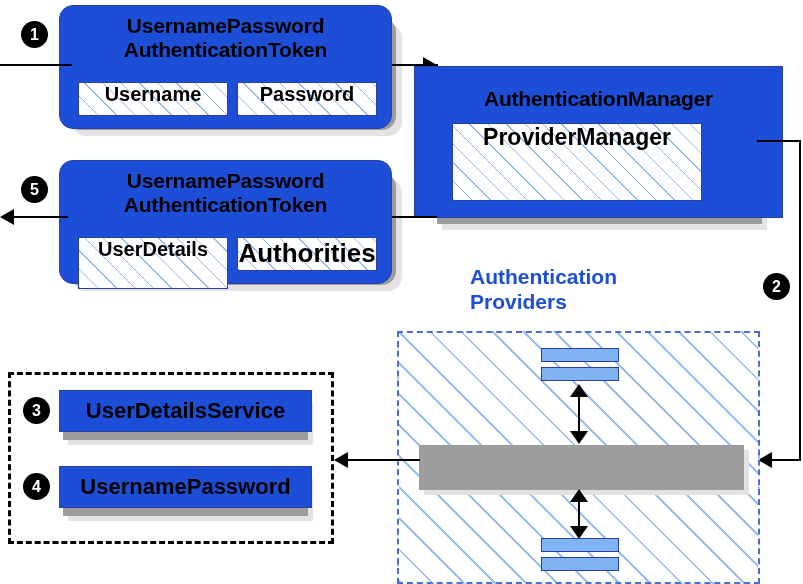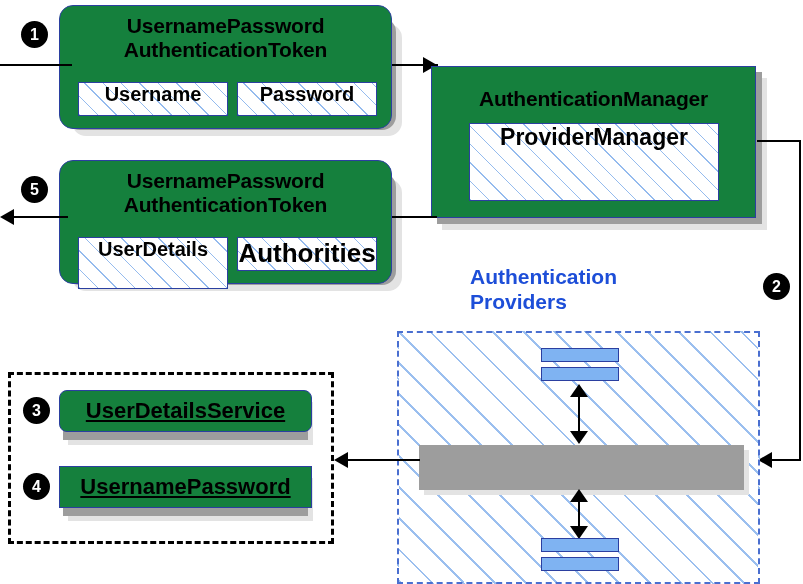--- a/index.html
+++ b/index.html
@@ -15,24 +15,23 @@
     overflow:hidden;
   }
 
   
   .shadow-dk{position:absolute;background:#9d9d9d;}
   .shadow-lt{position:absolute;background:#e3e3e3;}
 
   
   .blue-box{
     position:absolute;
-    background:#15803d;
+    background:#1d4ed8;
     border:1.5px solid #2b3fa0;
     box-sizing:border-box;
-    text-decoration:underline;
   }
   .rounded{border-radius:14px;}
 
   .node-title{
     position:absolute;
     left:0;right:0;
     text-align:center;
     font-weight:bold;
     color:#000;
     line-height:1.12;
@@ -141,21 +140,21 @@
   <div class="badge" style="left:22px;top:22px;">1</div>
 
   <div class="line-h" style="left:0px;top:64px;width:72px;"></div>
 
   <div class="line-h" style="left:392px;top:64px;width:46px;"></div>
   <div class="tri tri-r" style="left:423px;top:57px;"></div>
 
   <div class="shadow-lt" style="left:442px;top:78px;width:325px;height:152px;"></div>
   <div class="shadow-dk" style="left:437px;top:72px;width:325px;height:152px;"></div>
 
-  <div class="blue-box" style="left:431px;top:66px;width:325px;height:152px;">
+  <div class="blue-box" style="left:414px;top:66px;width:369px;height:152px;">
     <div class="node-title" style="top:20px;font-size:21px;">AuthenticationManager</div>
     <div class="hatch-box" style="left:37px;top:56px;width:250px;height:78px;font-size:23px;">
       <span>ProviderManager</span>
     </div>
   </div>
 
   <div class="shadow-lt" style="left:72px;top:179px;width:330px;height:112px;border-radius:14px;"></div>
   <div class="shadow-dk" style="left:66px;top:173px;width:330px;height:112px;border-radius:14px;"></div>
 
   <div class="blue-box rounded" style="left:59px;top:160px;width:333px;height:124px;">
@@ -206,21 +205,21 @@
   <div class="bar" style="left:541px;top:538px;width:78px;height:14px;"></div>
   <div class="bar" style="left:541px;top:557px;width:78px;height:14px;"></div>
 
   <div class="line-h" style="left:348px;top:459px;width:72px;"></div>
   <div class="tri tri-l" style="left:334px;top:452px;"></div>
 
   <div class="dashed-black" style="left:8px;top:372px;width:326px;height:172px;"></div>
 
   <div class="shadow-lt" style="left:68px;top:402px;width:245px;height:43px;"></div>
   <div class="shadow-dk" style="left:63px;top:397px;width:245px;height:43px;"></div>
-  <div class="blue-box" style="left:59px;top:390px;width:253px;height:42px;display:flex;align-items:center;justify-content:center;border-radius:8px;">
+  <div class="blue-box" style="left:59px;top:390px;width:253px;height:42px;display:flex;align-items:center;justify-content:center;">
     <span style="font-size:22px;font-weight:bold;color:#000;">UserDetailsService</span>
   </div>
   <div class="badge" style="left:24px;top:398px;">3</div>
 
   <div class="shadow-lt" style="left:68px;top:478px;width:245px;height:43px;"></div>
   <div class="shadow-dk" style="left:63px;top:473px;width:245px;height:43px;"></div>
   <div class="blue-box" style="left:59px;top:466px;width:253px;height:42px;display:flex;align-items:center;justify-content:center;">
     <span style="font-size:22px;font-weight:bold;color:#000;">UsernamePassword</span>
   </div>
   <div class="badge" style="left:24px;top:474px;">4</div>

